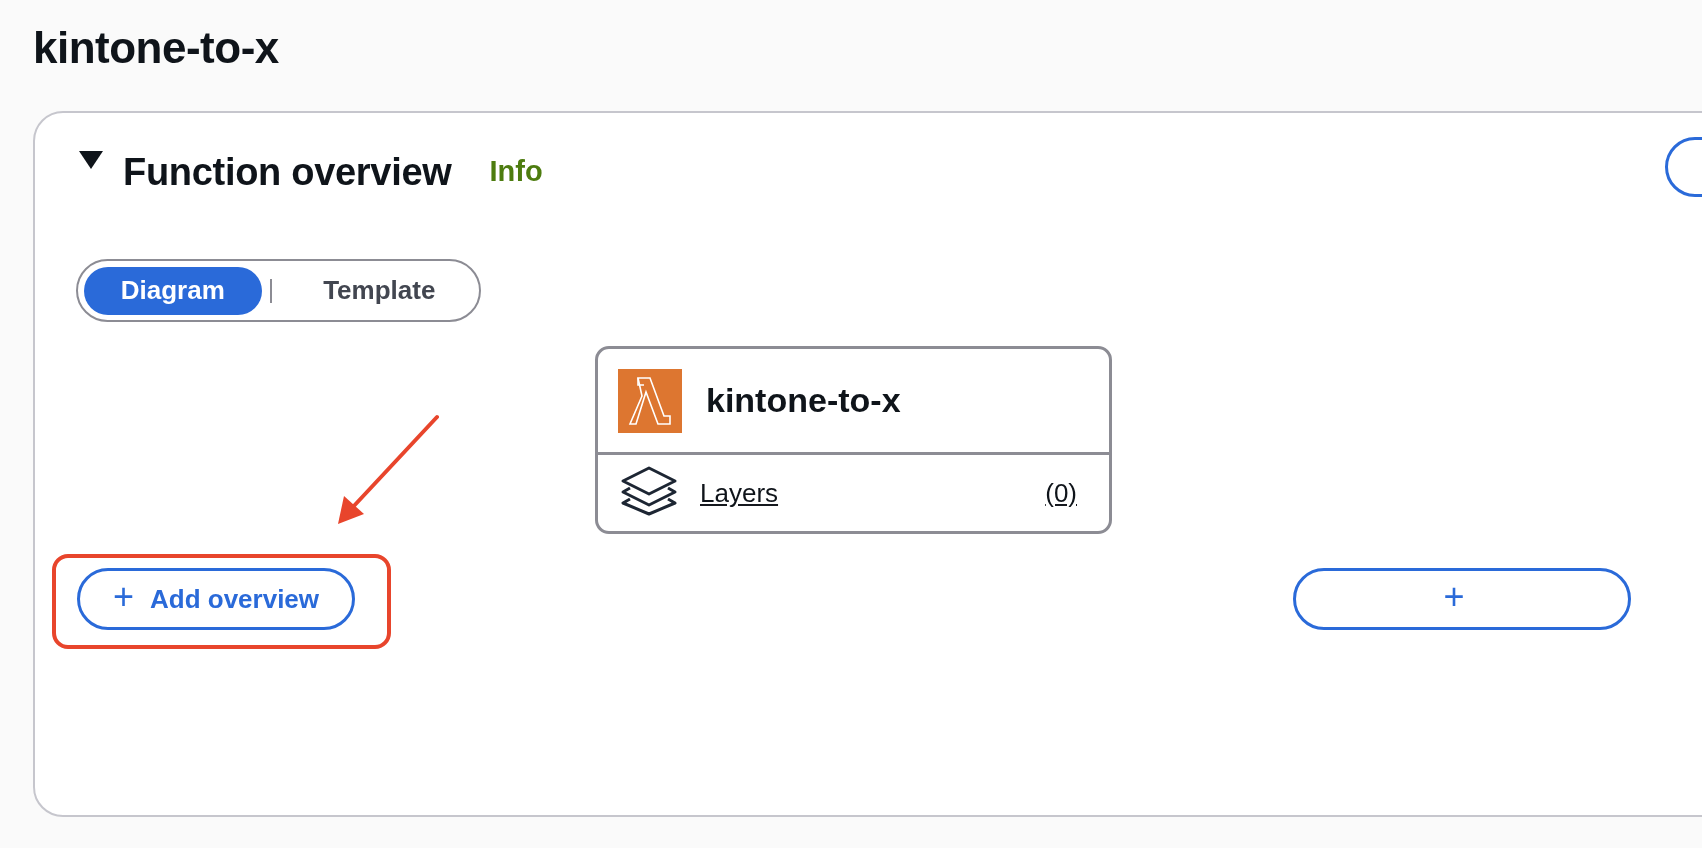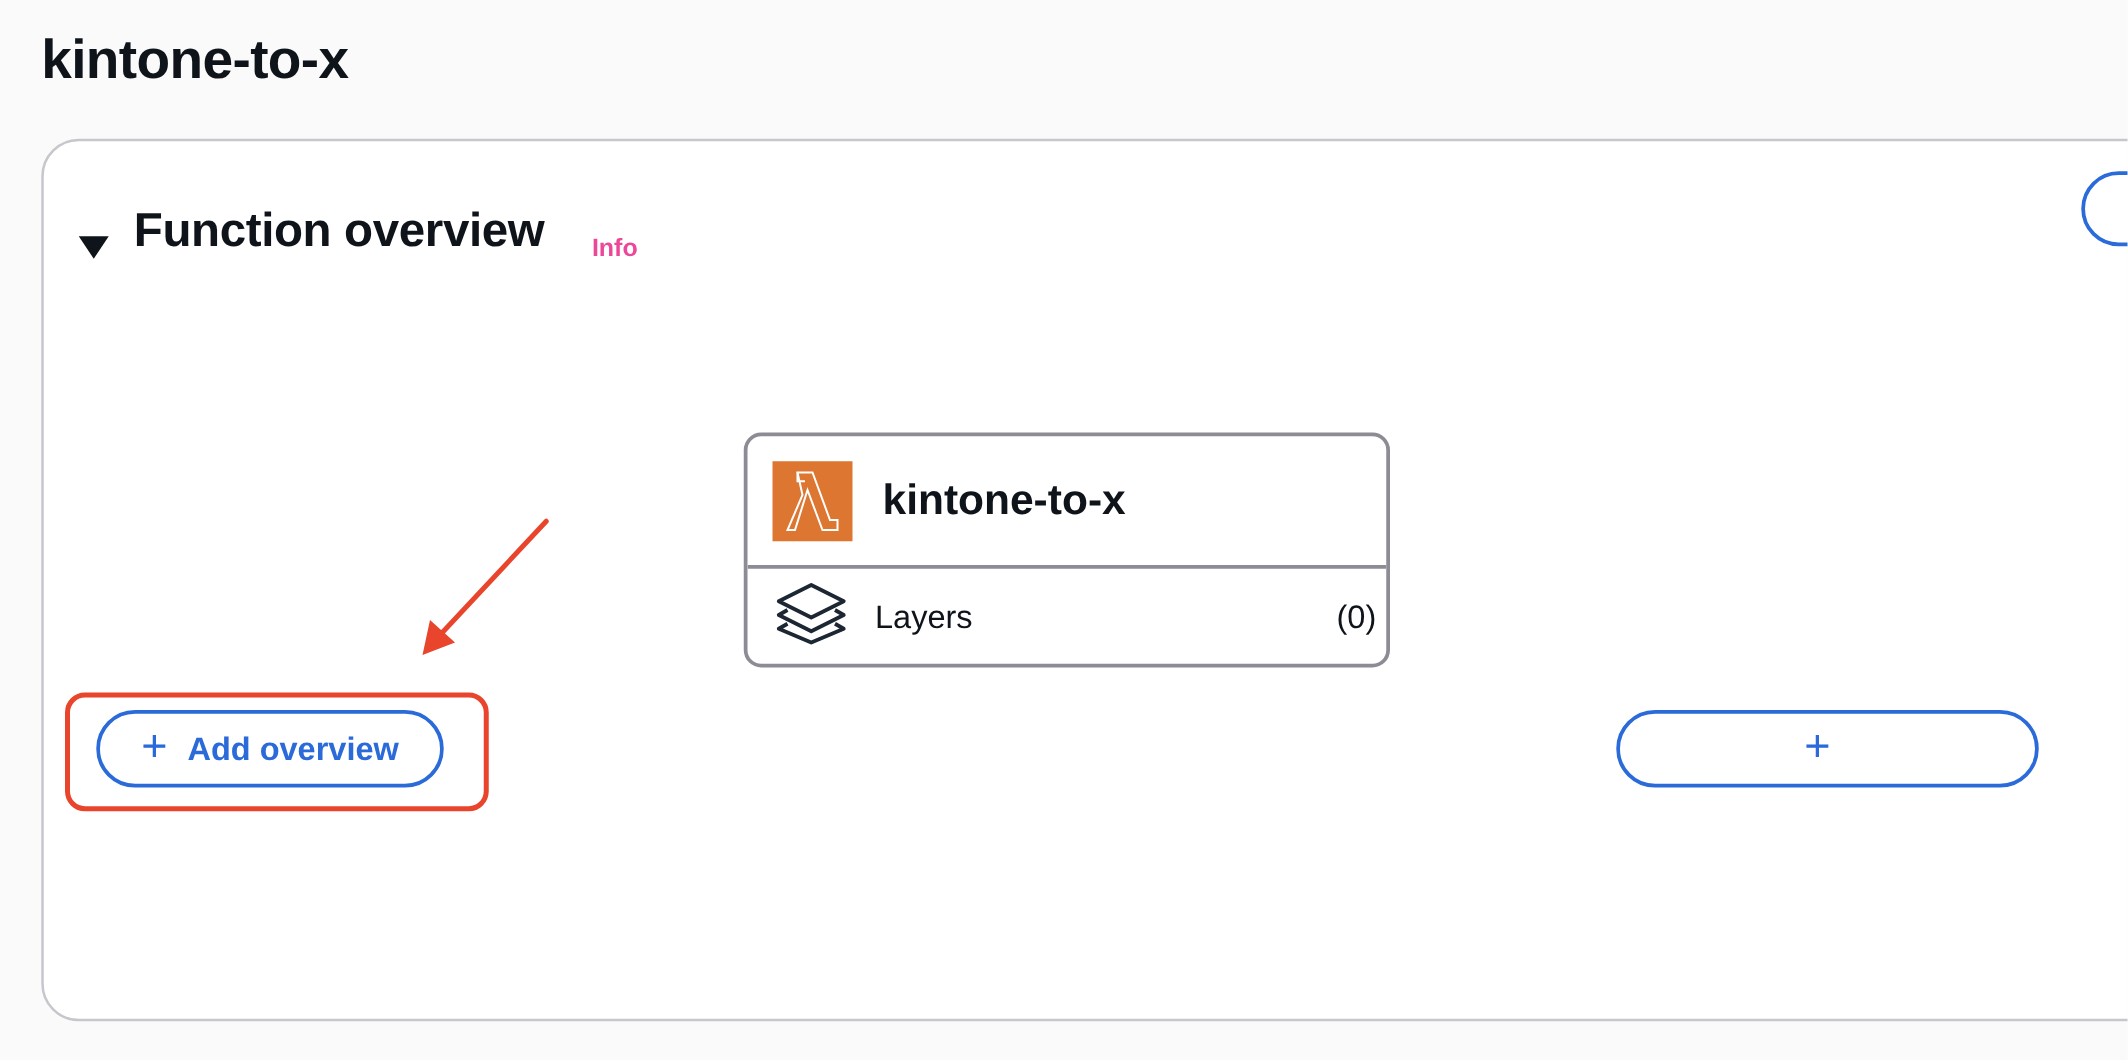--- a/index.html
+++ b/index.html
@@ -14,32 +14,32 @@
     font-size: 44px; font-weight: 700; letter-spacing: -0.5px;
     color: #0f141a; margin: 0; line-height: 64px;
   }
   .panel {
     position: absolute; left: 33px; top: 111px;
     width: 1720px; height: 706px;
     background: #ffffff; border: 2px solid #c6c6cd;
     border-radius: 30px; box-sizing: border-box;
   }
   .panel-header {
-    position: absolute; left: 28px; top: 38px;
-    display: flex; align-items: flex-end; height: 56px;
+    position: absolute; left: 44px; top: 38px;
+    display: flex; align-items: flex-start; height: 56px;
   }
   .caret {
     width: 0; height: 0;
     border-left: 12px solid transparent; border-right: 12px solid transparent;
     border-top: 18px solid #0f141a;
     margin-right: 20px; cursor: pointer;
   }
   .panel-title { font-size: 38px; font-weight: 700; color: #0f141a; letter-spacing: -0.3px; }
   .info-link {
-    margin-left: 38px; font-size: 20px; font-weight: 700; color: #ec4899;
+    margin-left: 38px; font-size: 29px; font-weight: 700; color: #4d7c0f;
     text-decoration: none; cursor: pointer; position: relative; top: 4px;
   }
   .right-partial-btn {
     position: absolute; left: 1630px; top: 24px;
     width: 120px; height: 60px; border: 3px solid #2a6ad9;
     border-radius: 32px; box-sizing: border-box; background: #fff;
   }
   .seg {
     position: absolute; left: 41px; top: 146px;
     width: 405px; height: 63px; box-sizing: border-box;
@@ -64,22 +64,23 @@
   .fn-card-top {
     height: 106px; display: flex; align-items: center; padding-left: 20px;
     border-bottom: 3px solid #8c8c94; box-sizing: border-box;
   }
   .lambda-icon {
     width: 64px; height: 64px; background: #dd7630;
     display: flex; align-items: center; justify-content: center;
   }
   .fn-name { margin-left: 24px; font-size: 34px; font-weight: 700; color: #0f141a; }
   .fn-card-bottom {
-    height: 76px; display: flex; align-items: center; padding-left: 22px; padding-right: 8px;
+    height: 76px; display: flex; align-items: center; padding-left: 22px; padding-right: 32px;
     cursor: pointer;
+    text-decoration: underline;
   }
   .layers-label { margin-left: 22px; font-size: 26px; color: #0f141a; flex: 1; }
   .layers-count { font-size: 26px; color: #0f141a; }
 
   .pill-btn {
     position: absolute; height: 62px; box-sizing: border-box;
     border: 3px solid #2a6ad9; border-radius: 32px; background: #fff;
     color: #2a6ad9; font-size: 26px; font-weight: 700;
     display: flex; align-items: center; justify-content: center;
     cursor: pointer; font-family: inherit;
@@ -102,20 +103,25 @@
 
 <section class="panel">
   <div class="panel-header">
     <span class="caret"></span>
     <span class="panel-title">Function overview</span>
     <a class="info-link">Info</a>
   </div>
 
   <div class="right-partial-btn"></div>
 
+  <div class="seg">
+    <button class="seg-btn active">Diagram</button>
+    <span class="seg-sep"></span>
+    <button class="seg-btn inactive">Template</button>
+  </div>
 
   <div class="fn-card">
     <div class="fn-card-top">
       <span class="lambda-icon">
         <svg width="44" height="50" viewBox="0 0 44 50">
           <path d="M10 2 L22 2 L36 40 L42 40 L42 48 L30 48 L18 16 L8 48 L2 48 L14 20 Z M8 48 Z" fill="none" stroke="#ffffff" stroke-width="1.6" stroke-linejoin="miter"></path>
           <path d="M10 2 L10 9 L16 9" fill="none" stroke="#ffffff" stroke-width="1.6"></path>
         </svg>
       </span>
       <span class="fn-name">kintone-to-x</span>

